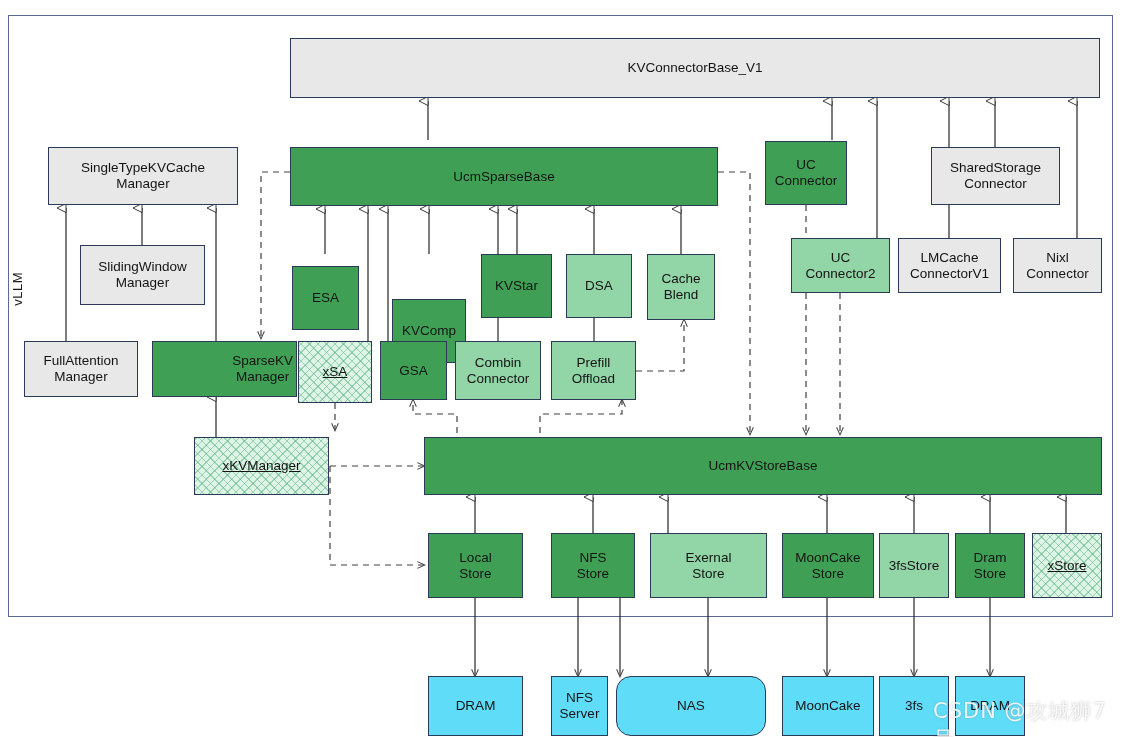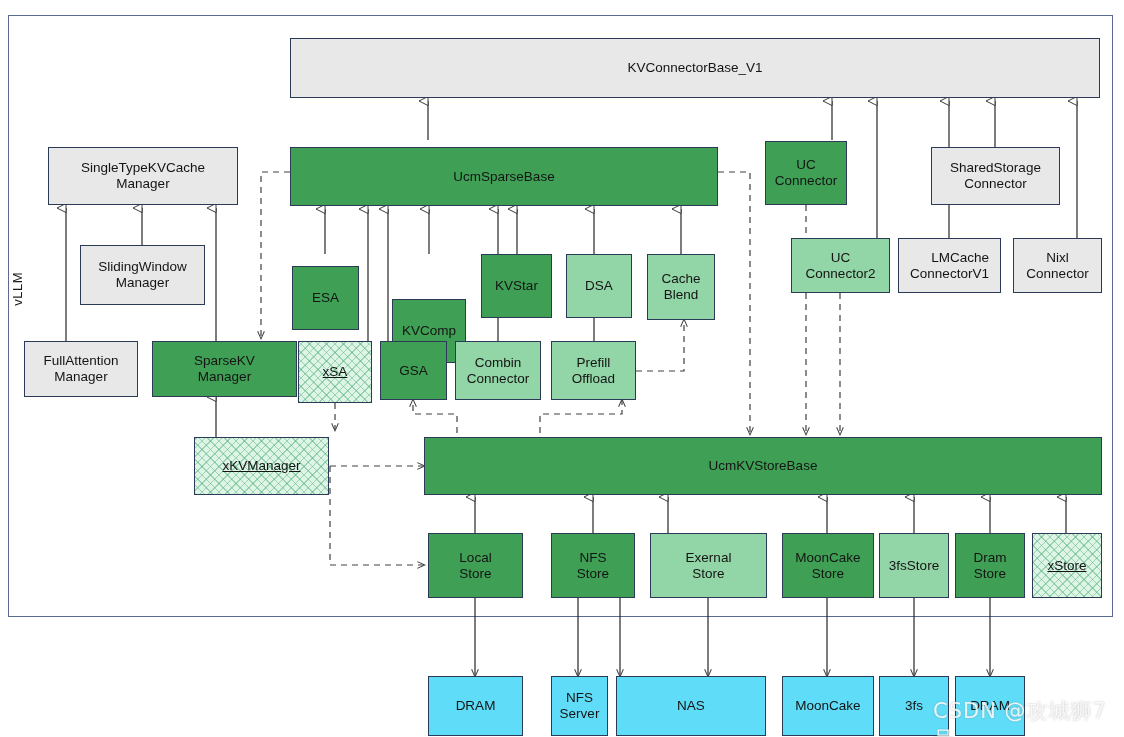--- a/index.html
+++ b/index.html
@@ -140,34 +140,34 @@
     <span>DSA</span>
   </div>
   <div class="node c-lgreen" style="left:647px;top:254px;width:68px;height:66px;">
     <span>Cache
 Blend</span>
   </div>
   <div class="node c-lgreen" style="left:791px;top:238px;width:99px;height:55px;">
     <span>UC
 Connector2</span>
   </div>
-  <div class="node c-gray" style="left:898px;top:238px;width:103px;height:55px;text-align:right;">
+  <div class="node c-gray" style="left:898px;top:238px;width:103px;height:55px;">
     <span>LMCache
 ConnectorV1</span>
   </div>
   <div class="node c-gray" style="left:1013px;top:238px;width:89px;height:55px;">
     <span>Nixl
 Connector</span>
   </div>
 
   <div class="node c-gray" style="left:24px;top:341px;width:114px;height:56px;">
     <span>FullAttention
 Manager</span>
   </div>
-  <div class="node c-dgreen" style="left:152px;top:341px;width:145px;height:56px;">
+  <div class="node c-dgreen" style="left:152px;top:341px;width:145px;height:56px;justify-content:flex-end;">
     <span>SparseKV
 Manager</span>
   </div>
   <div class="node c-hatch" style="left:298px;top:341px;width:74px;height:62px;">
     <span>xSA</span>
   </div>
   <div class="node c-dgreen" style="left:380px;top:341px;width:67px;height:59px;">
     <span>GSA</span>
   </div>
   <div class="node c-lgreen" style="left:455px;top:341px;width:86px;height:59px;">
@@ -213,21 +213,21 @@
     <span>xStore</span>
   </div>
 
   <div class="node c-cyan" style="left:428px;top:676px;width:95px;height:60px;">
     <span>DRAM</span>
   </div>
   <div class="node c-cyan" style="left:551px;top:676px;width:57px;height:60px;">
     <span>NFS
 Server</span>
   </div>
-  <div class="node c-cyan" style="left:616px;top:676px;width:150px;height:60px;">
+  <div class="node c-cyan" style="left:616px;top:676px;width:150px;height:60px;border-radius:15px;">
     <span>NAS</span>
   </div>
   <div class="node c-cyan" style="left:782px;top:676px;width:92px;height:60px;">
     <span>MoonCake</span>
   </div>
   <div class="node c-cyan" style="left:879px;top:676px;width:70px;height:60px;">
     <span>3fs</span>
   </div>
   <div class="node c-cyan" style="left:955px;top:676px;width:70px;height:60px;">
     <span>DRAM</span>

